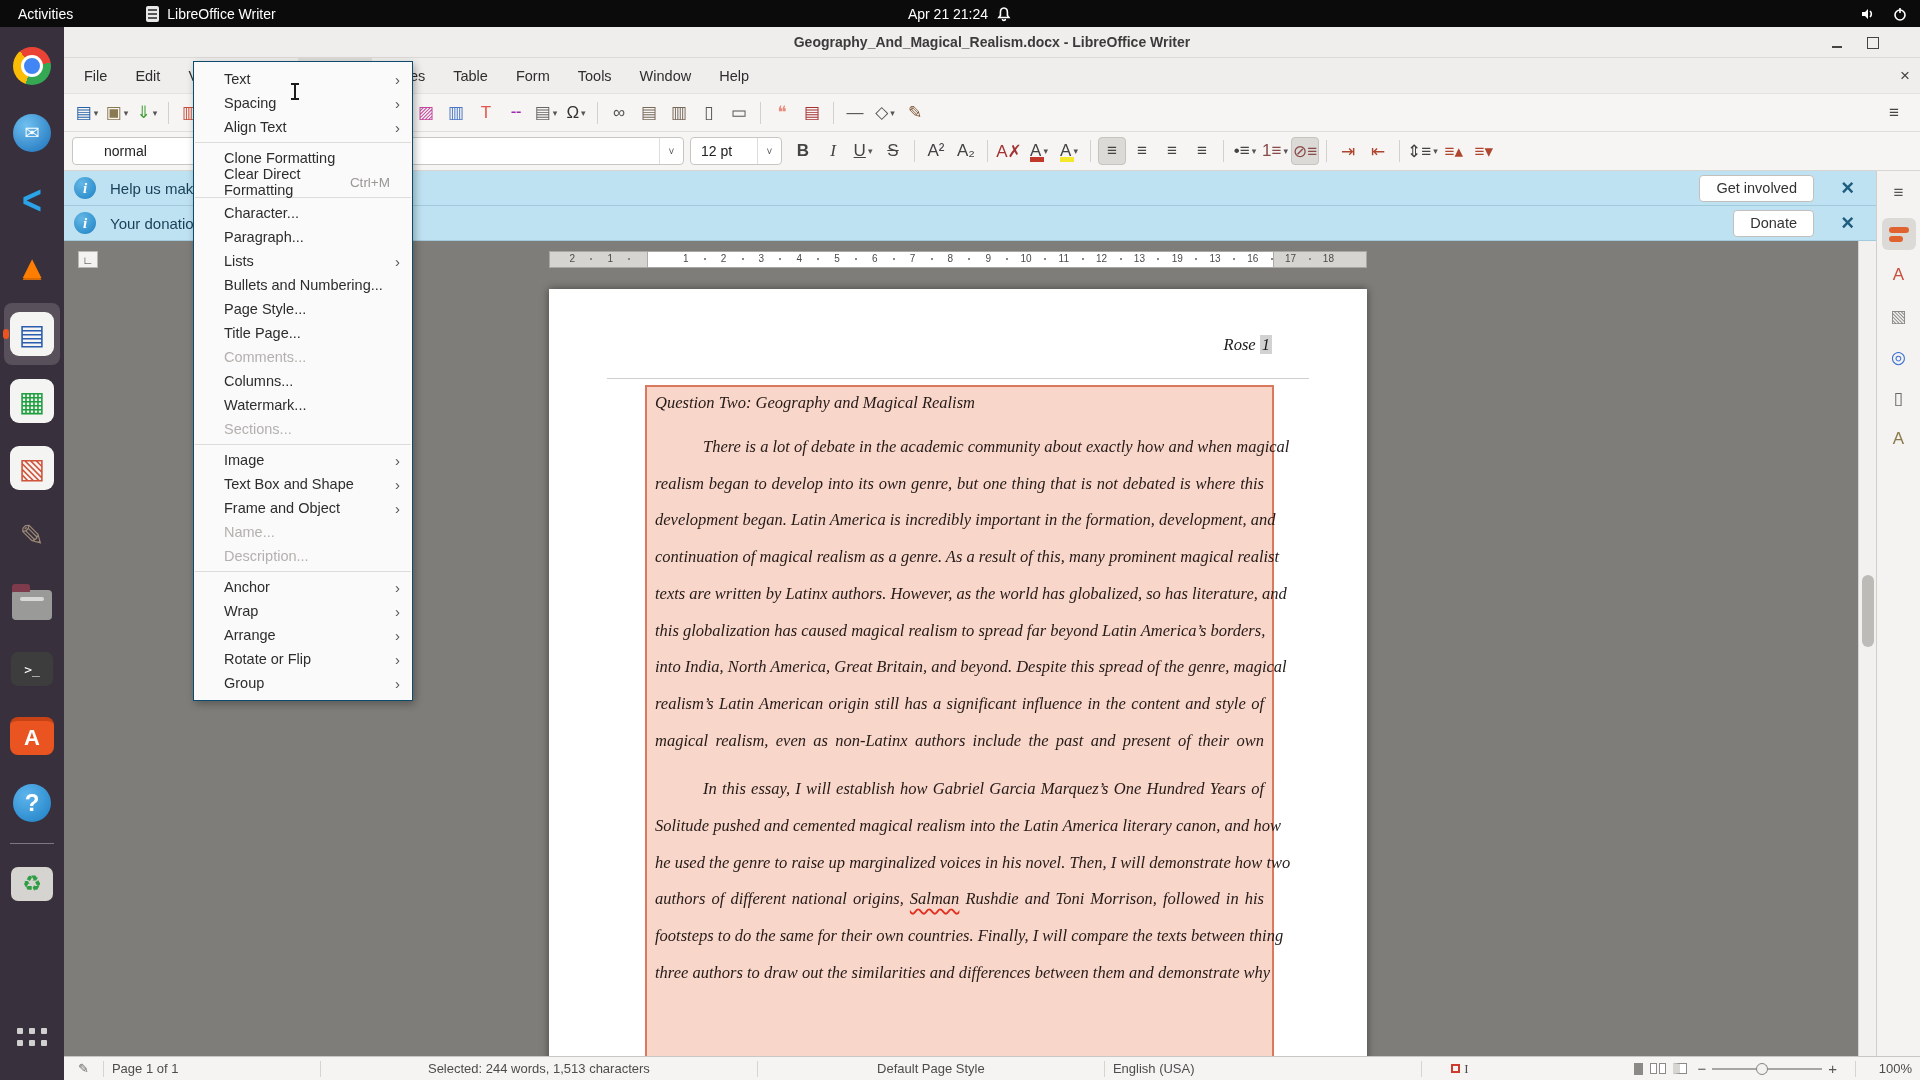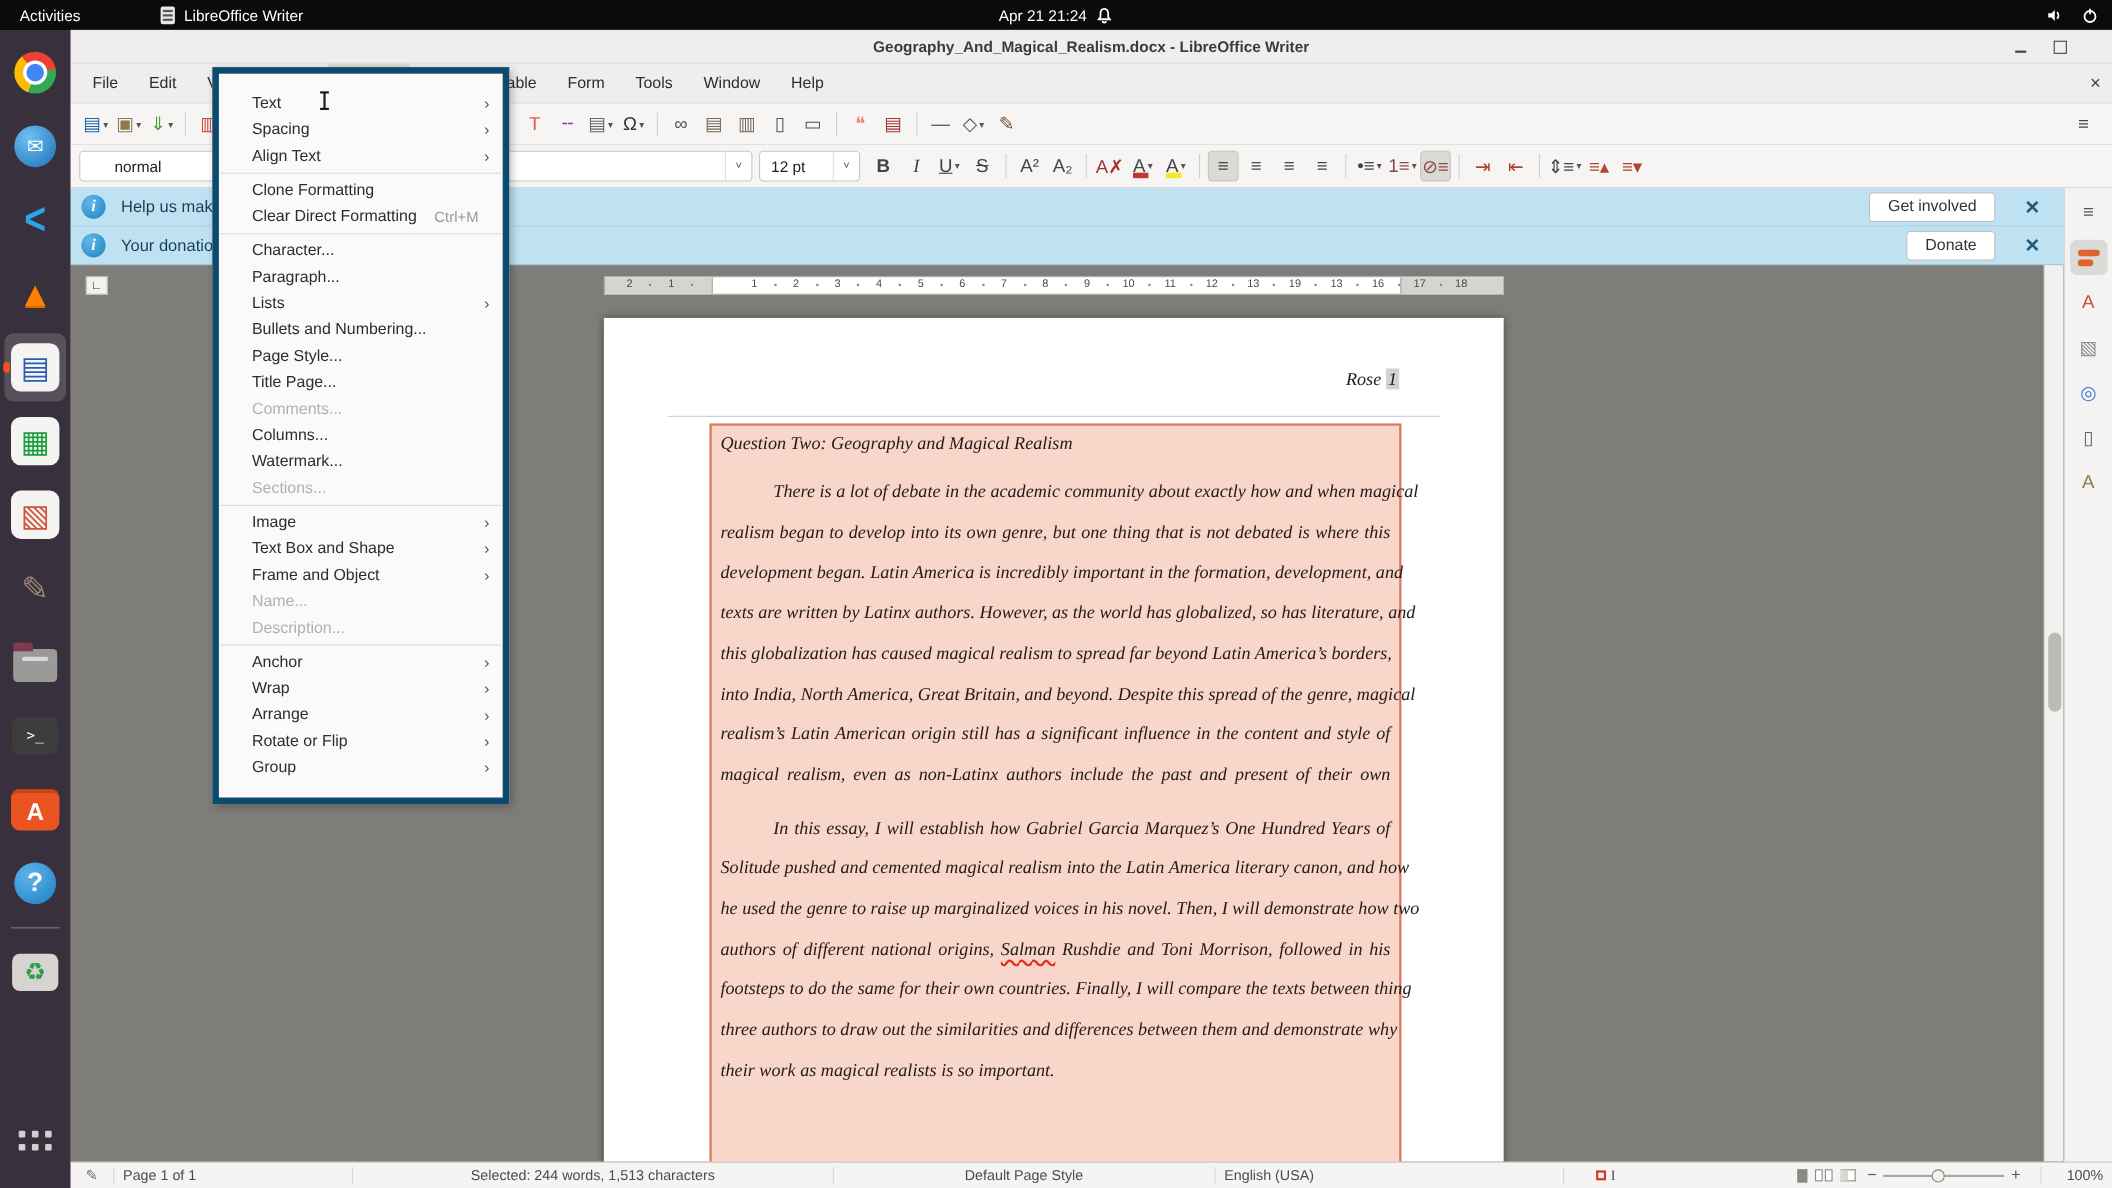--- a/index.html
+++ b/index.html
@@ -188,23 +188,23 @@
   .vp3 { width:14px; height:11px; border-left:7px solid #d8d6d2; }
   #zoomslider { display:flex; align-items:center; gap:6px; margin-right:10px; }
   #ztrack { width:110px; height:2px; background:#a8a6a2; position:relative; }
   #zthumb { position:absolute; left:44px; top:-5px; width:12px; height:12px; border-radius:50%;
             background:#f2f1ef; border:1px solid #87857f; }
   #ztick { position:absolute; left:53px; top:-3px; width:2px; height:8px; background:#a8a6a2; }
   .zpm { font-size:15px; color:#555; }
   #st-zoom { width:48px; text-align:right; }
 
   
-  #format-menu { position:absolute; left:193px; top:61px; width:270px; background:#fbfafa;
-                 border:6px solid #0c4a6e; box-shadow:2px 3px 8px rgba(0,0,0,.3); z-index:60;
-                 padding:15px 0; }
+  #format-menu { position:absolute; left:193px; top:61px; width:220px; background:#fbfafa;
+                 border:1px solid #0c4a6e; box-shadow:2px 3px 8px rgba(0,0,0,.3); z-index:60;
+                 padding:5px 0; }
   .m-item { height:24px; display:flex; align-items:center; padding:0 12px 0 30px; font-size:14.5px; color:#2d2d2d; }
   .m-item.disabled { color:#b3b1ae; }
   .m-label { flex:1; }
   .m-short { color:#9a98. } 
   .m-short { color:#9a9895; font-size:13.5px; margin-right:10px; }
   .m-arrow { color:#555; font-size:15px; }
   .m-sep { height:1px; background:#dddcda; margin:3px 1px; }
 
   
   #cursor { position:absolute; left:294px; top:84px; width:2px; height:15px; background:#1c1c1c; z-index:99; }
@@ -566,34 +566,34 @@
           </div>
           <div id="hdr-bound"></div>
           <div id="hl-block">
               <div class="para">
                 <div class="line nojust title">Question Two: Geography and Magical Realism</div>
               </div>
               <div class="para">
                 <div class="line indent">There is a lot of debate in the academic community about exactly how and when magical</div>
                 <div class="line">realism began to develop into its own genre, but one thing that is not debated is where this</div>
                 <div class="line">development began. Latin America is incredibly important in the formation, development, and</div>
+                <div class="line">continuation of magical realism as a genre. As a result of this, many prominent magical realist</div>
                 <div class="line">texts are written by Latinx authors. However, as the world has globalized, so has literature, and</div>
                 <div class="line">this globalization has caused magical realism to spread far beyond Latin America’s borders,</div>
                 <div class="line">into India, North America, Great Britain, and beyond. Despite this spread of the genre, magical</div>
                 <div class="line">realism’s Latin American origin still has a significant influence in the content and style of</div>
                 <div class="line">magical realism, even as non-Latinx authors include the past and present of their own</div>
               </div>
               <div class="para">
                 <div class="line indent">In this essay, I will establish how Gabriel Garcia Marquez’s One Hundred Years of</div>
                 <div class="line">Solitude pushed and cemented magical realism into the Latin America literary canon, and how</div>
                 <div class="line">he used the genre to raise up marginalized voices in his novel. Then, I will demonstrate how two</div>
                 <div class="line"><span>authors of different national origins, </span><span class="mis">Salman</span><span> Rushdie and Toni Morrison, followed in his</span></div>
                 <div class="line">footsteps to do the same for their own countries. Finally, I will compare the texts between thing</div>
                 <div class="line">three authors to draw out the similarities and differences between them and demonstrate why</div>
-                <div class="line nojust">their work as magical realists is so important.</div>
               </div>
             </div>
         </div>
 
         <div id="vscroll">
           <div id="vthumb"></div>
         </div>
       </div>
     </div>
 

